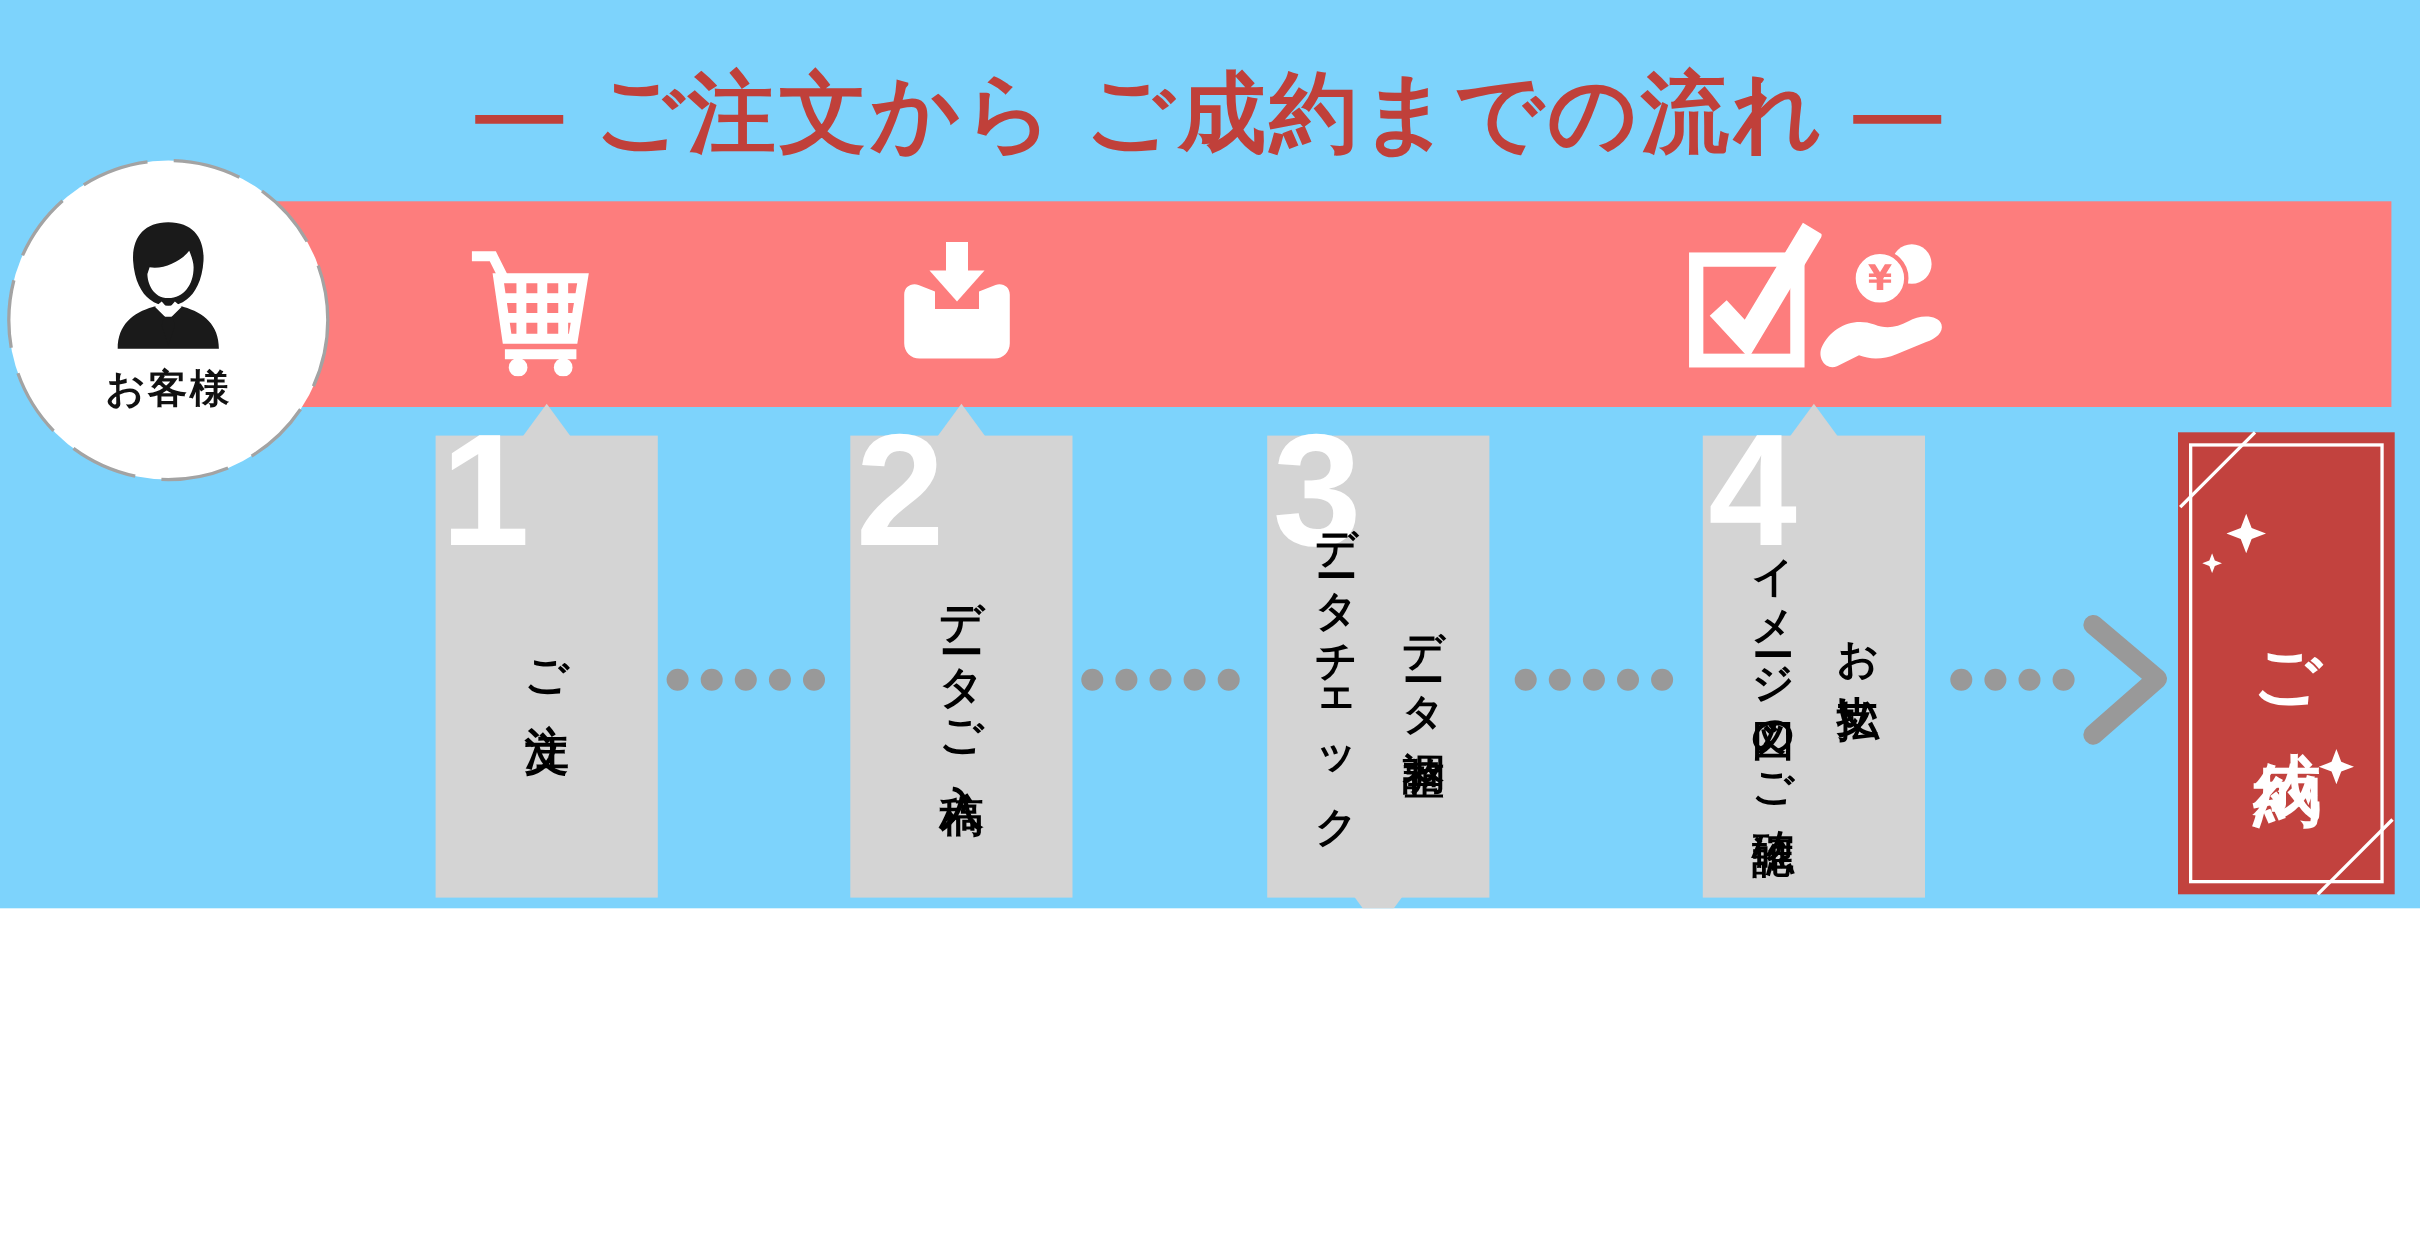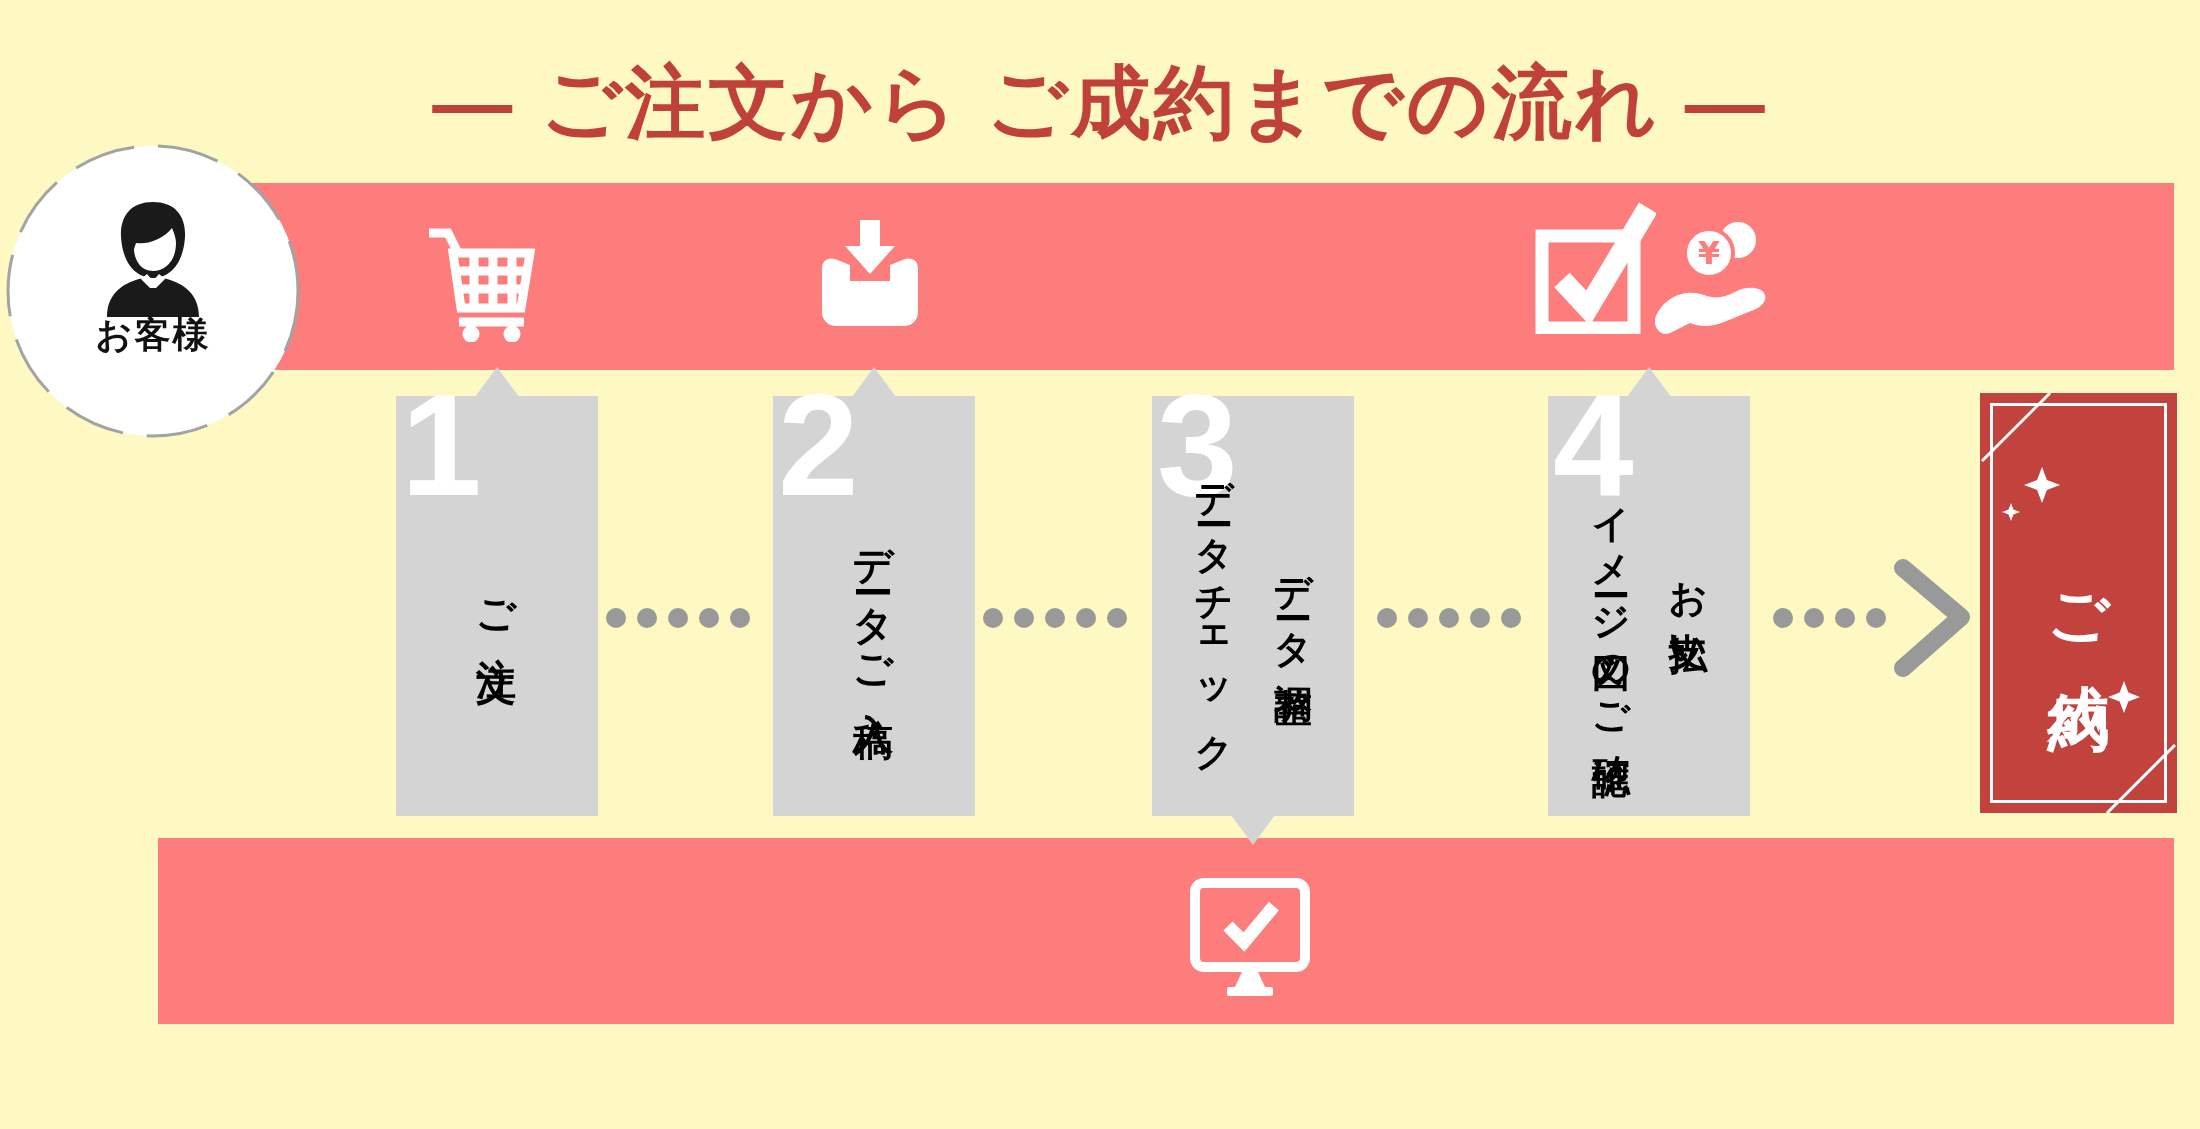--- a/index.html
+++ b/index.html
@@ -1,18 +1,18 @@
 <!DOCTYPE html>
 <html><head>
 <meta charset="utf-8">
 <style>
   html,body{margin:0;padding:0;background:#ffffff;}
   .canvas{
-    position:relative; width:2200px; height:1129px; overflow:hidden;
-    background:#fef9c3;
+    position:relative; width:2200px; height:826px; overflow:hidden;
+    background:#7dd3fc;
     font-family:"Liberation Sans","DejaVu Sans",sans-serif;
   }
   .title{
     position:absolute; top:50px; left:0; width:2200px; text-align:center;
     font-size:80px; font-weight:bold; color:#c0403a; letter-spacing:3px;
     white-space:nowrap;
   }
   .band{ position:absolute; left:158px; width:2016px; background:#fd7d7d; }
   .band.top{ top:183px; height:187px; }
   .band.bottom{ top:838px; height:186px; }
@@ -20,21 +20,21 @@
   
   .actor{ position:absolute; z-index:3; }
   .actor.customer{ left:5px; top:143px; width:296px; height:296px; }
   .actor.store{ left:8px; top:789px; width:296px; height:296px; }
   .actor svg.ring{ position:absolute; left:0; top:0; }
   .actor .icon{ position:absolute; }
   .actor-label{
     position:absolute; left:0; width:296px; text-align:center;
     font-size:36px; font-weight:bold; color:#111111; letter-spacing:2px;
   }
-  .customer .actor-label{ top:168px; }
+  .customer .actor-label{ top:186px; }
   .store .actor-label{ top:192px; }
 
   
   .band-icon{ position:absolute; z-index:2; }
 
   
   .step{ position:absolute; top:396px; width:202px; height:420px; background:#d4d4d4; z-index:1; }
   .step.s1{ left:396px; }
   .step.s2{ left:773px; }
   .step.s3{ left:1152px; }

